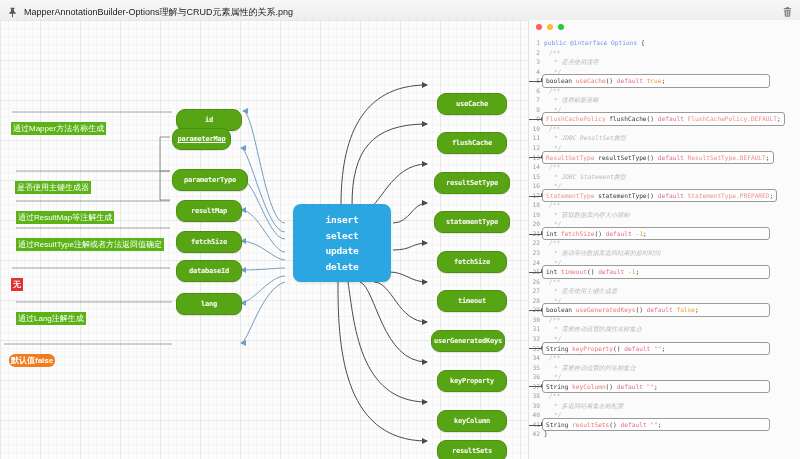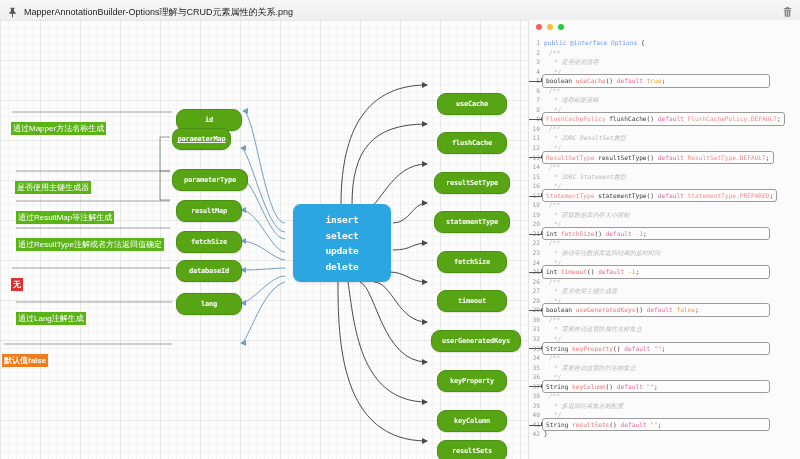--- a/index.html
+++ b/index.html
@@ -272,44 +272,44 @@
         <path d="M160,151 L160,180 L170,180"></path>
       </g>
     </svg>
 
     <div class="annot green" style="left:11px; top:102px;">通过Mapper方法名称生成</div>
     <div class="annot green" style="left:15px; top:161px;">是否使用主键生成器</div>
     <div class="annot green" style="left:16px; top:191px;">通过ResultMap等注解生成</div>
     <div class="annot green" style="left:16px; top:218px;">通过ResultType注解或者方法返回值确定</div>
     <div class="annot red" style="left:11px; top:258px;">无</div>
     <div class="annot green" style="left:16px; top:292px;">通过Lang注解生成</div>
-    <div class="annot orange" style="left:2px; top:334px;">默认值false</div>
+    <div class="annot orange" style="left:9px; top:334px;border-radius:6px;">默认值false</div>
 
     <div class="node green" style="left:176px; top:89px; width:66px;">id</div>
     <div class="node green" style="left:172px; top:108px; width:59px;text-decoration:underline;">parameterMap</div>
     <div class="node green" style="left:172px; top:149px; width:76px;">parameterType</div>
     <div class="node green" style="left:176px; top:180px; width:66px;">resultMap</div>
     <div class="node green" style="left:176px; top:211px; width:66px;">fetchSize</div>
     <div class="node green" style="left:176px; top:240px; width:66px;">databaseId</div>
-    <div class="node green" style="left:176px; top:273px; width:66px;">lang</div>
+    <div class="node green" style="left:176px; top:273px; width:66px;border-radius:8px;">lang</div>
 
     <div class="node blue" style="left:293px; top:184px; width:98px; height:78px;">
       <span>insert</span>
       <span>select</span>
       <span>update</span>
       <span>delete</span>
     </div>
 
     <div class="node green" style="left:437px; top:73px; width:70px;">useCache</div>
     <div class="node green" style="left:437px; top:112px; width:70px;">flushCache</div>
     <div class="node green" style="left:434px; top:152px; width:76px;">resultSetType</div>
     <div class="node green" style="left:434px; top:191px; width:76px;">statementType</div>
     <div class="node green" style="left:437px; top:231px; width:70px;">fetchSize</div>
     <div class="node green" style="left:437px; top:270px; width:70px;">timeout</div>
-    <div class="node green" style="left:431px; top:310px; width:90px;">userGeneratedKeys</div>
+    <div class="node green" style="left:431px; top:310px; width:74px;">userGeneratedKeys</div>
     <div class="node green" style="left:437px; top:350px; width:70px;">keyProperty</div>
     <div class="node green" style="left:437px; top:390px; width:70px;">keyColumn</div>
     <div class="node green" style="left:437px; top:420px; width:70px;">resultSets</div>
   </div>
 
   <div class="code-panel">
     <div class="code-chrome">
       <span class="dot red"></span>
       <span class="dot yellow"></span>
       <span class="dot green"></span>

